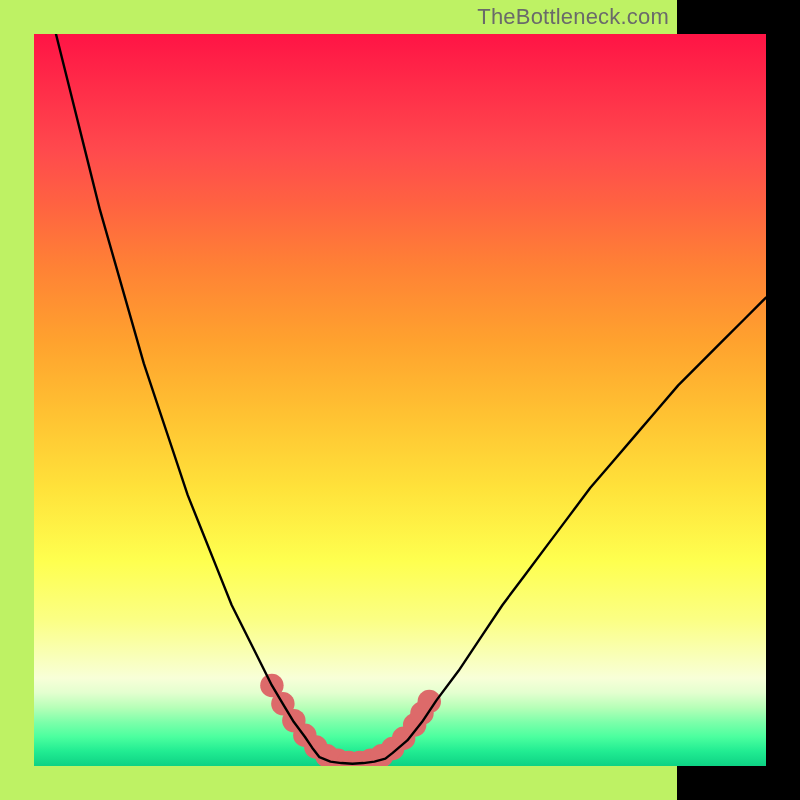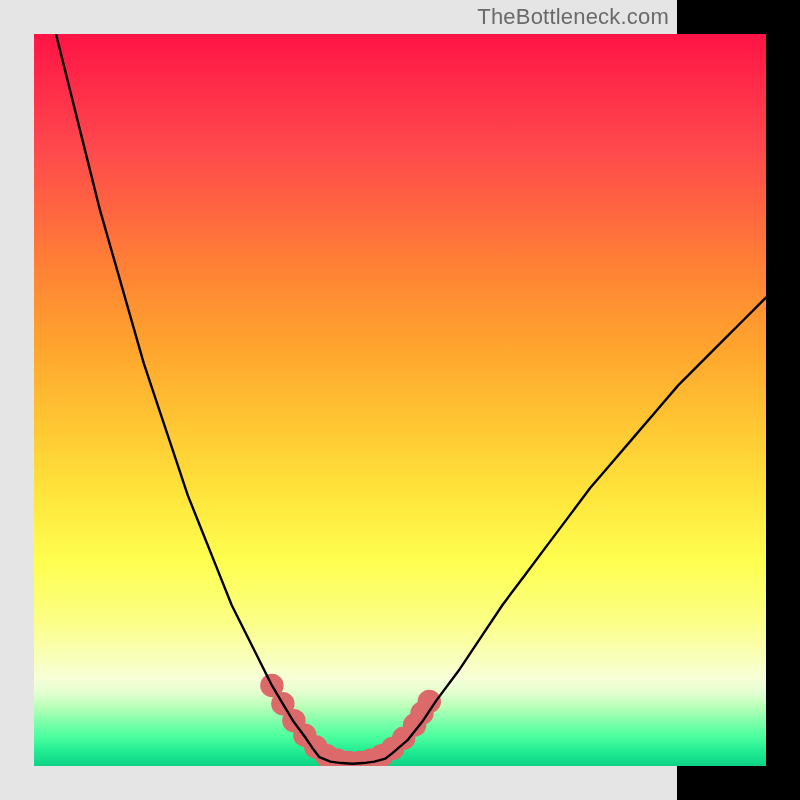--- a/index.html
+++ b/index.html
@@ -10,21 +10,21 @@
     overflow: hidden;
     background: #000;
     font-family: Arial, Helvetica, sans-serif;
   }
   .frame {
     position: absolute;
     top: 0;
     left: 0;
     width: 677px;
     height: 800px;
-    background: #e5e5e5;
+    background: #bef264;
     text-align: center;
   }
   .plot {
     position: absolute;
     top: 34px;
     left: 34px;
     width: 732px;
     height: 732px;
     overflow: hidden;
   }

